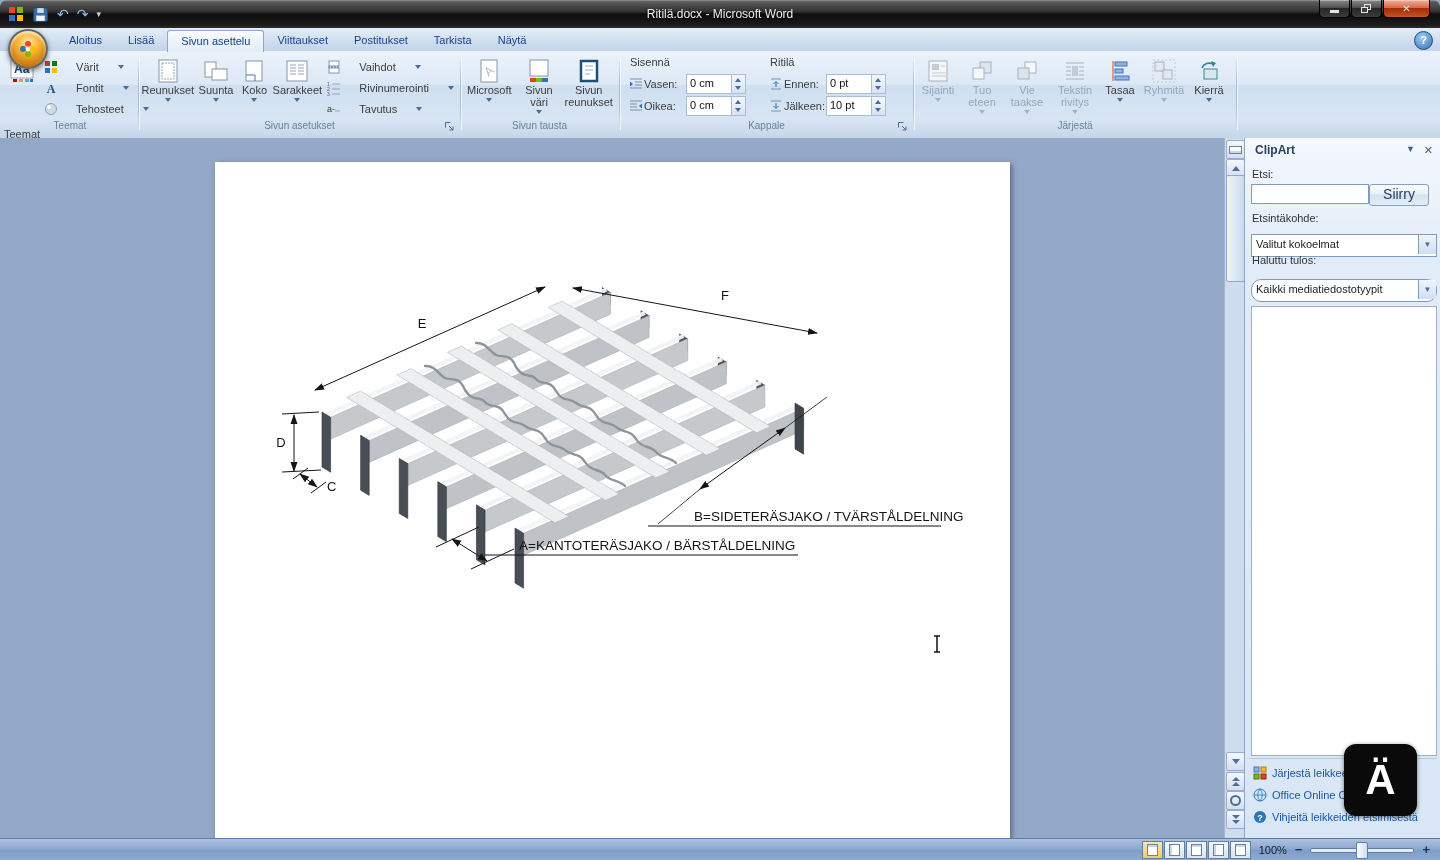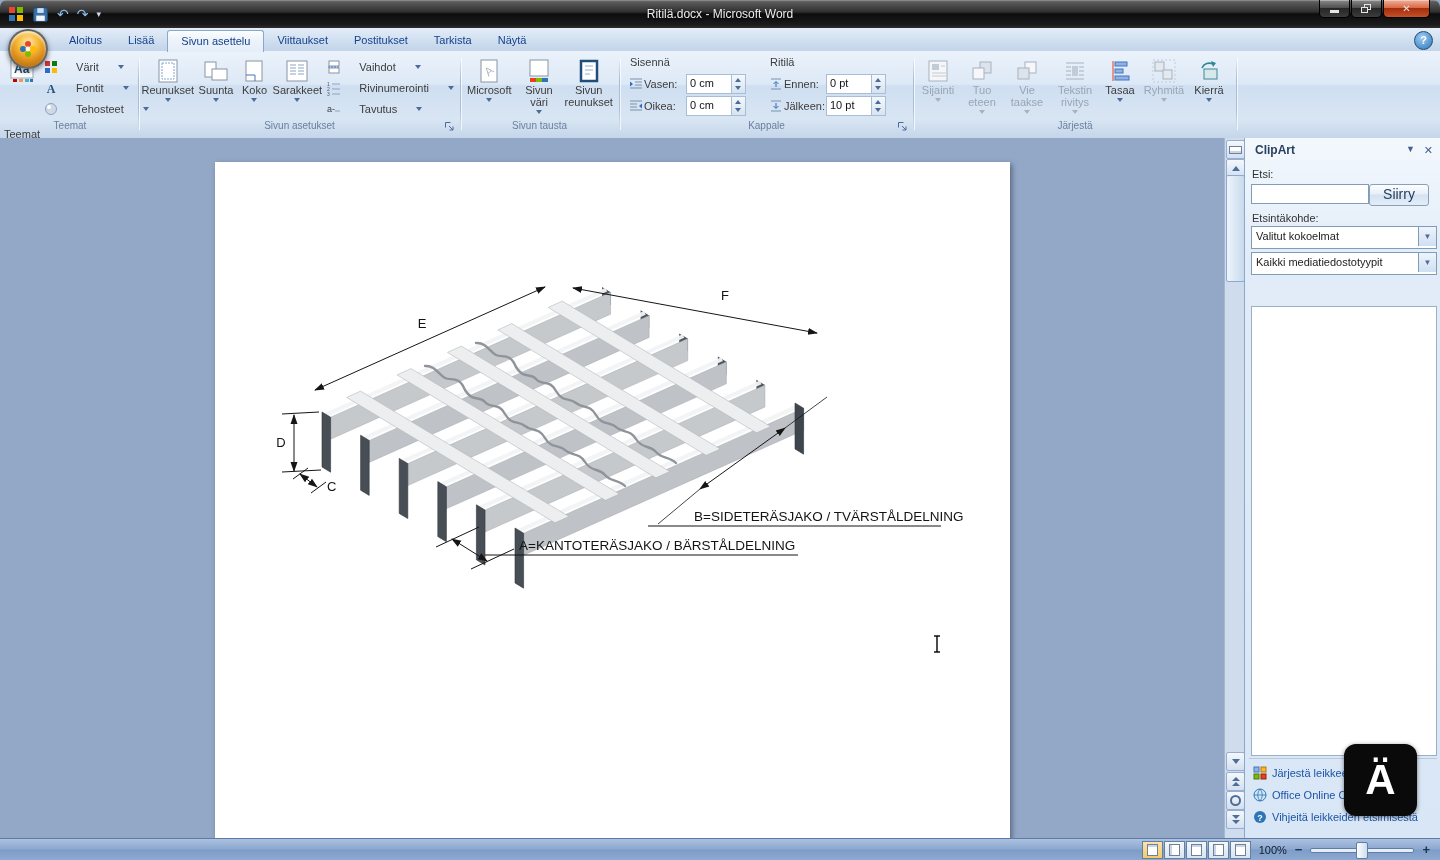--- a/index.html
+++ b/index.html
@@ -582,27 +582,27 @@
   <div class="pane">
     <div class="pane-title">ClipArt</div>
     <span class="pane-hic" style="right:26px;">▼</span>
     <span class="pane-hic" style="right:8px;font-size:11px;">✕</span>
 
     <span class="pane-lbl" style="top:30px;">Etsi:</span>
     <input class="searchbox" type="text" value="" style="">
     <div class="gobtn">Siirry</div>
 
     <span class="pane-lbl" style="top:74px;">Etsintäkohde:</span>
-    <div class="dd" style="top:88px;">
+    <div class="dd" style="top:96px;">
       <span class="ddval">Valitut kokoelmat</span>
       <span class="ddbtn">▼</span>
     </div>
 
     <span class="pane-lbl" style="top:116px;">Haluttu tulos:</span>
-    <div class="dd" style="top:114px;">
+    <div class="dd" style="top:141px;border-radius:10px;">
       <span class="ddval">Kaikki mediatiedostotyypit</span>
       <span class="ddbtn">▼</span>
     </div>
 
     <div class="results"></div>
     <div class="pane-div"></div>
 
     <div class="plink" style="top:628px;">
       <svg width="14" height="14" viewBox="0 0 14 14">
         <rect x="1" y="1" width="5" height="5" fill="#8db3e2" stroke="#4472c4"></rect>

